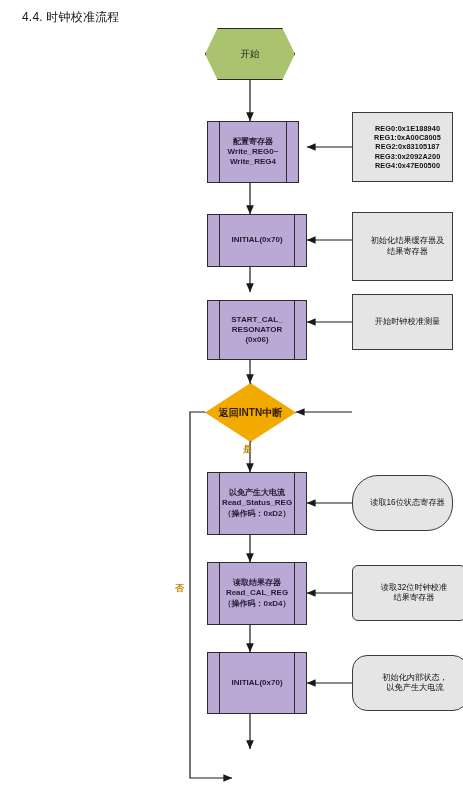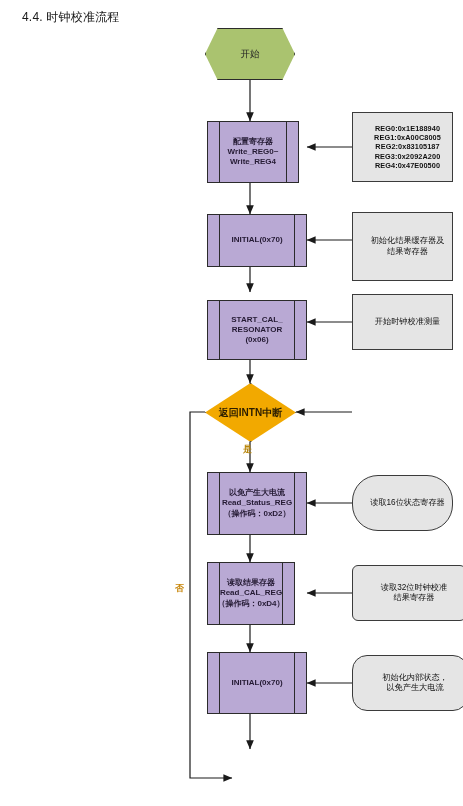--- a/index.html
+++ b/index.html
@@ -202,21 +202,21 @@
   <div class="branch-label no" style="left:175px;top:582px;">否</div>
 
   <div class="node pdp" style="left:207px;top:472px;width:100px;height:63px;">
     <div class="lines">
       <span class="ln">以免产生大电流</span>
       <span class="ln">Read_Status_REG</span>
       <span class="ln">（操作码：0xD2）</span>
     </div>
   </div>
 
-  <div class="node pdp" style="left:207px;top:562px;width:88px;height:63px;">
+  <div class="node pdp" style="left:207px;top:562px;width:100px;height:63px;">
     <div class="lines">
       <span class="ln">读取结果存器</span>
       <span class="ln">Read_CAL_REG</span>
       <span class="ln">（操作码：0xD4）</span>
     </div>
   </div>
 
   <div class="node pdp" style="left:207px;top:652px;width:100px;height:62px;">
     <div class="lines">
       <span class="ln">INITIAL(0x70)</span>

